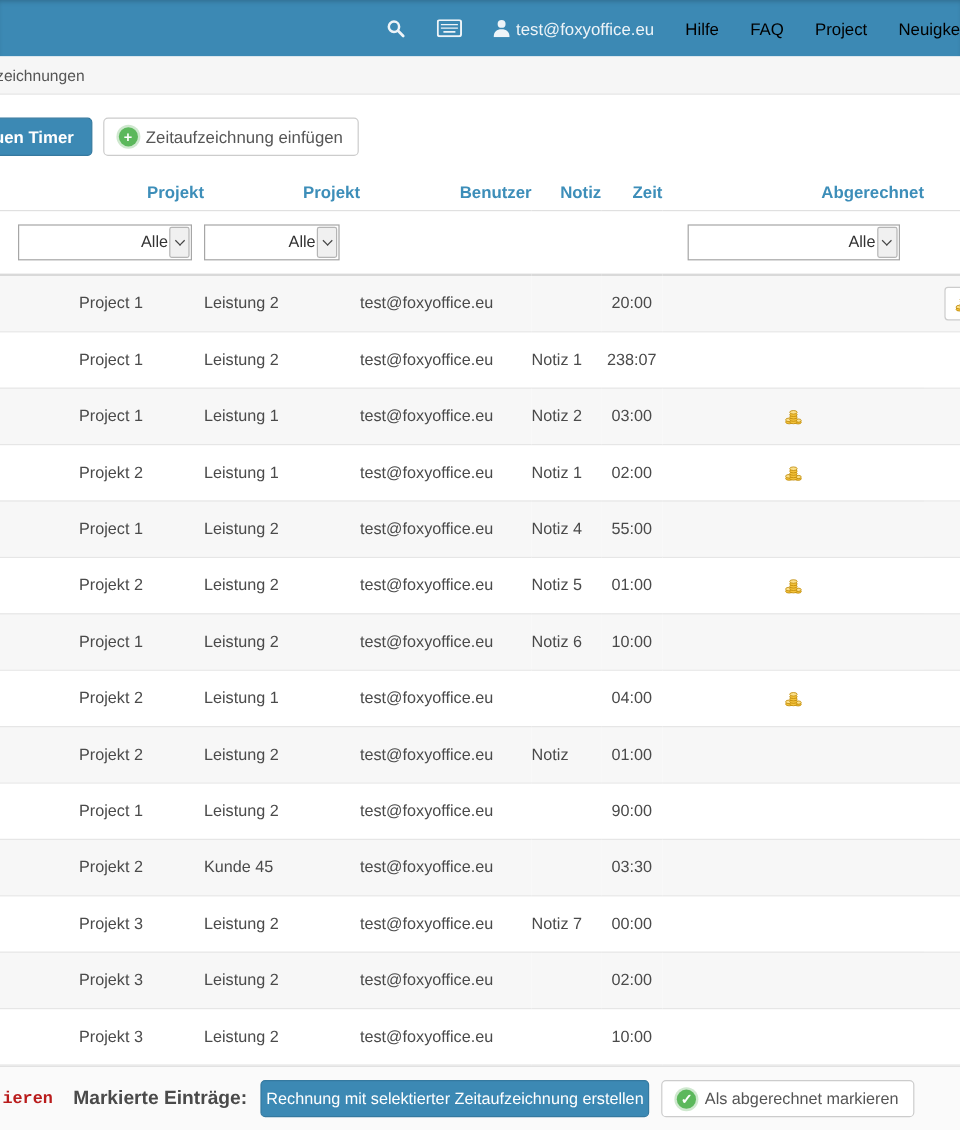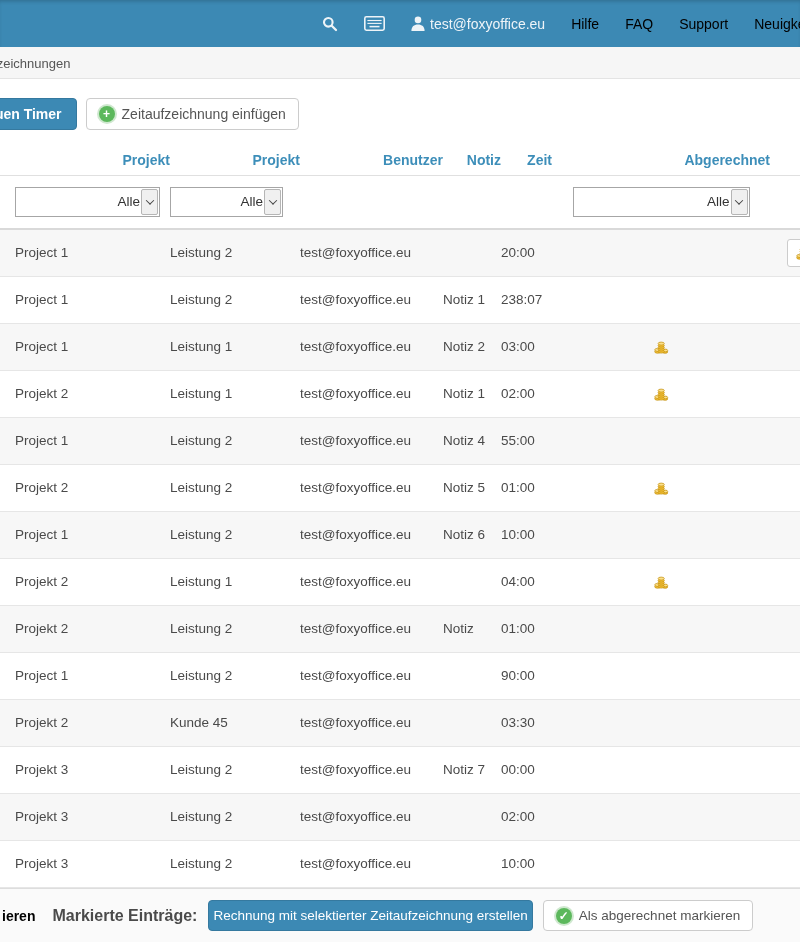--- a/index.html
+++ b/index.html
@@ -46,22 +46,22 @@
     line-height: 16px; text-align: center; box-shadow: 0 0 0 2px #cfe8cf;
   }
 
   
   table { width: 800px; border-collapse: collapse; table-layout: fixed; }
   th, td { box-sizing: border-box; overflow: visible; }
   thead .head-row th {
     height: 30px; font-size: 14px; font-weight: bold; color: #3d8eb9;
     text-align: right; vertical-align: middle; border-bottom: 1px solid #e0e0e0;
   }
-  th.c-projekt, td.c-projekt { padding-left: 15px; }
-  th.c-zeit, td.c-zeit { text-align: left; }
+  th.c-projekt, td.c-projekt { padding-left: 15px; text-align: center; }
+  th.c-zeit, td.c-zeit { text-align: center; }
   th.c-abger, td.c-abger { text-align: center; }
   .filter-row td { height: 54px; vertical-align: middle; border-bottom: 2px solid #d9d9d9; background: #fff; }
   tbody td {
     height: 47px; font-size: 13.5px; color: #4a4a4a; vertical-align: middle;
     border-bottom: 1px solid #e6e6e6; background: transparent;
   }
   tbody tr:nth-child(odd) { background: #f7f7f7; }
   tbody tr:nth-child(even) { background: #fff; }
   td.c-action { position: relative; }
   .row-action-btn {
@@ -89,21 +89,21 @@
   }
   .sel-projekt { width: 145px; margin-left: 15px; }
   .sel-leistung { width: 113px; }
   .sel-abger { width: 177px; margin: 0 auto; }
 
   
   .action-bar {
     height: 55px; background: #fafafa; border-top: 1px solid #ddd;
     display: flex; align-items: center; position: relative;
   }
-  .cut-label { margin-left: 2px; font-size: 14px; font-weight: bold; color: #000000; }
+  .cut-label { margin-left: 2px; font-size: 14px; font-weight: bold; color: #b91c1c; font-family: Liberation Mono, monospace; }
   .marked-label { margin-left: 17px; font-size: 16px; font-weight: bold; color: #4a4a4a; }
   .btn-invoice { margin-left: 11px; height: 31px; padding: 0 4px; font-size: 13.5px; }
   .btn-markbilled { margin-left: 10px; height: 31px; padding: 0 12px; font-size: 13.5px; display: inline-flex; align-items: center; gap: 7px; }
 
   .coins-wrap { display: inline-block; width: 16px; height: 16px; vertical-align: middle; }
   svg { display: block; }
   .defs-holder { position: absolute; width: 0; height: 0; overflow: hidden; }
 </style>
 </head>
 <body>
@@ -148,21 +148,21 @@
         <span>
           <svg width="14" height="15" viewBox="0 0 14 15">
             <circle cx="7" cy="3.9" r="3.3" fill="#eef4f8"></circle>
             <path d="M0.4 15 C0.4 10.4 3 8.4 7 8.4 C11 8.4 13.6 10.4 13.6 15 Z" fill="#eef4f8"></path>
           </svg>
         </span>
         <span>test@foxyoffice.eu</span>
       </span>
       <a class="nav-link">Hilfe</a>
       <a class="nav-link">FAQ</a>
-      <a class="nav-link">Support</a>
+      <a class="nav-link">Project</a>
       <a class="nav-link">Neuigkeiten</a>
     </div>
   </header>
 
   <div class="breadcrumb-bar">
     <span>Zeitaufzeichnungen</span>
   </div>
 
   <div class="toolbar">
     <button class="btn btn-primary btn-timer">Neuen Timer</button>

